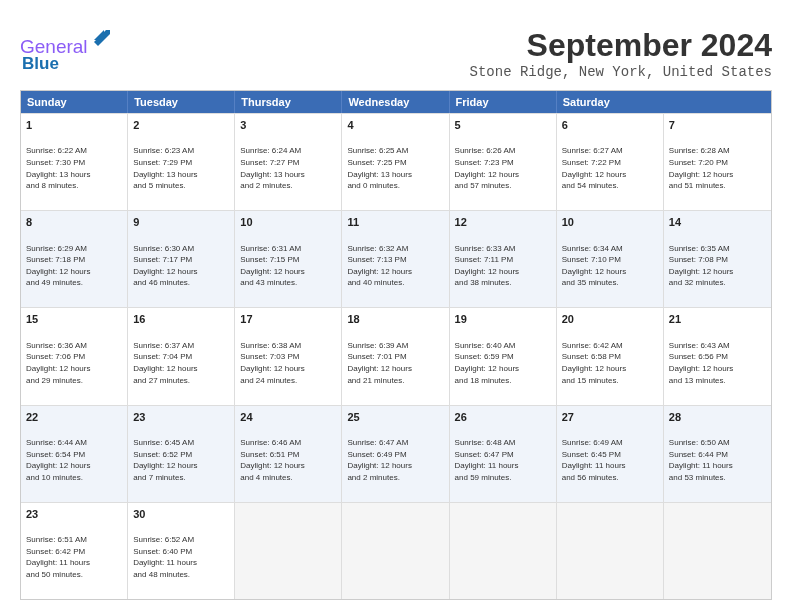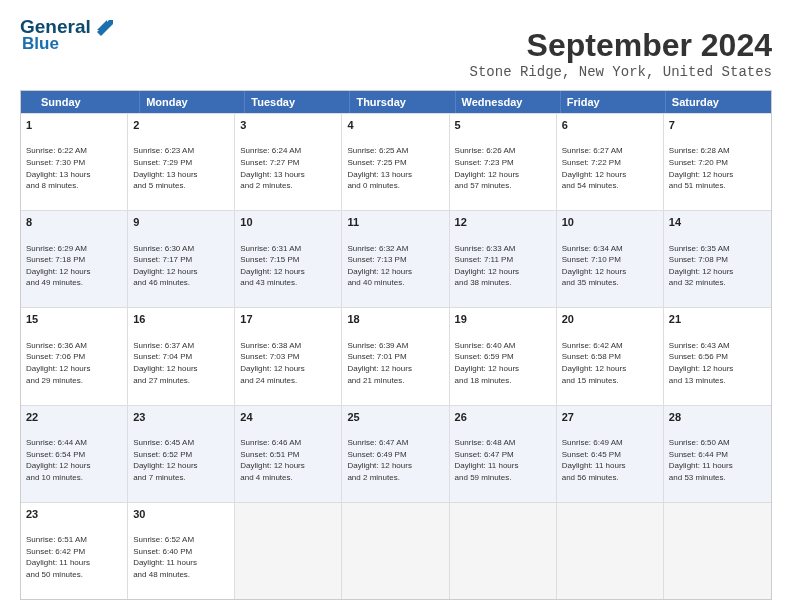--- a/index.html
+++ b/index.html
@@ -45,21 +45,20 @@
     .calendar {
       flex: 1;
       display: flex;
       flex-direction: column;
       border: 1px solid #ccc;
     }
     .cal-header {
       display: grid;
       grid-template-columns: repeat(7, 1fr);
       background: #3a6cb5;
-      padding-left: 14px;
     }
     .cal-header-cell {
       color: #fff;
       font-size: 11px;
       font-weight: bold;
       padding: 5px 6px;
       border-right: 1px solid #5580c4;
     }
     .cal-header-cell:last-child { border-right: none; }
     .cal-body {
@@ -99,38 +98,37 @@
       margin-top: 12px;
     }
   </style>
 </head>
 <body>
 
 <div class="page">
   <div class="header">
     <div class="logo">
       <div style="display:flex;align-items:center;">
-        <span style="font-size:19px;font-weight:bold;color:#0c4a6e;">General</span>
+        <span style="font-size:19px;font-weight:normal;color:#8b5cf6;margin-top:20px;">General</span>
         <svg width="20" height="20" viewBox="0 0 20 20" style="margin-left:2px;margin-top:-2px;">
           <polygon points="4,14 14,4 14,14" fill="#1a6faf"></polygon>
           <polygon points="4,16 16,4 20,4 20,8 8,20" fill="#1a6faf"></polygon>
         </svg>
       </div>
       <div style="font-size:17px;font-weight:bold;color:#1a6faf;margin-top:-4px;margin-left:2px;">Blue</div>
     </div>
     <div class="title-block">
       <div class="month-title">September 2024</div>
       <div class="location">Stone Ridge, New York, United States</div>
     </div>
   </div>
 
   <div class="calendar">
     <div class="cal-header" id="cal-header-row">
         <div class="cal-header-cell">Sunday</div>
-        <div class="cal-header-cell">Monday</div>
         <div class="cal-header-cell">Tuesday</div>
         <div class="cal-header-cell">Thursday</div>
         <div class="cal-header-cell">Wednesday</div>
         <div class="cal-header-cell">Friday</div>
         <div class="cal-header-cell">Saturday</div>
       </div>
     <div class="cal-body" id="cal-body">
         <div class="cal-row">
           <div class="cal-cell">
             <span class="day-num">1</span>

